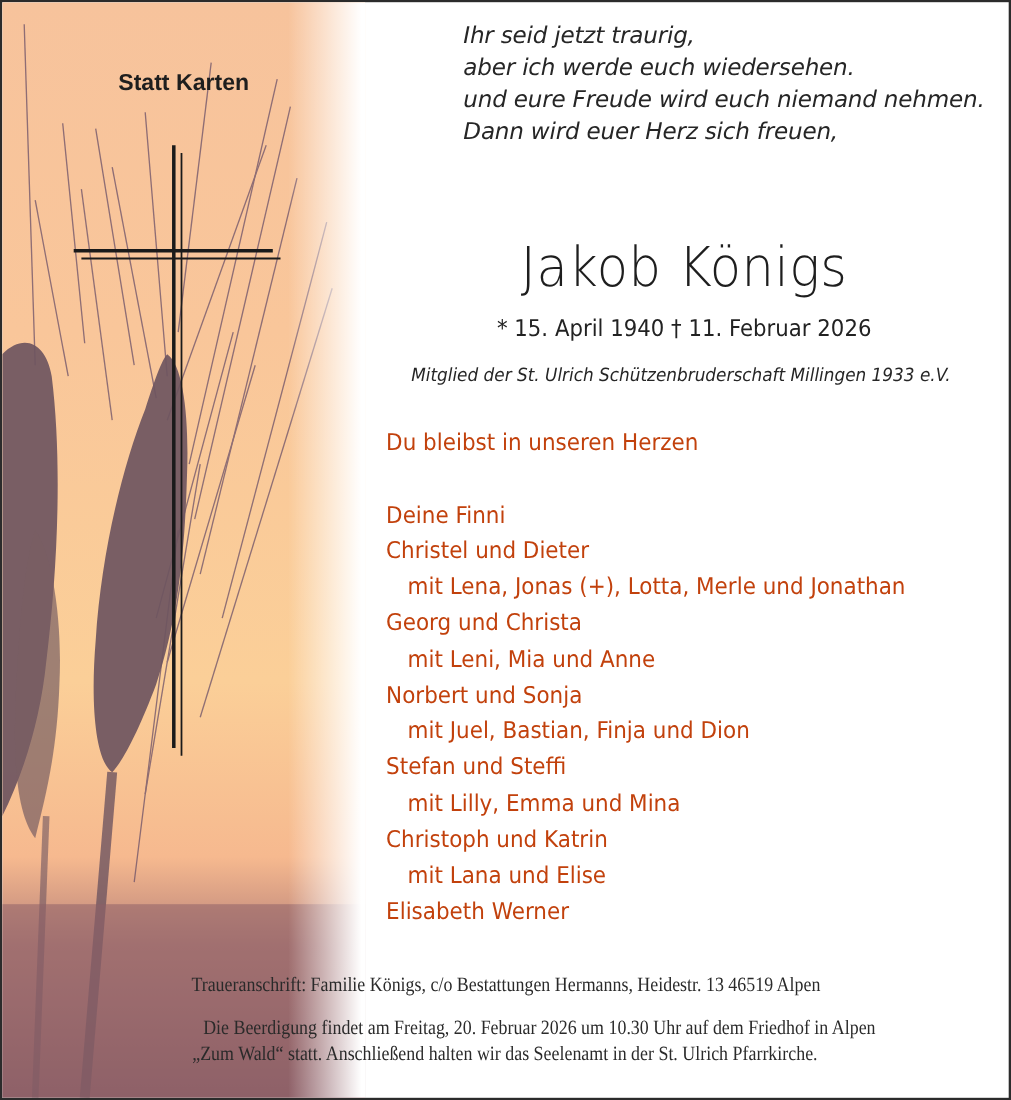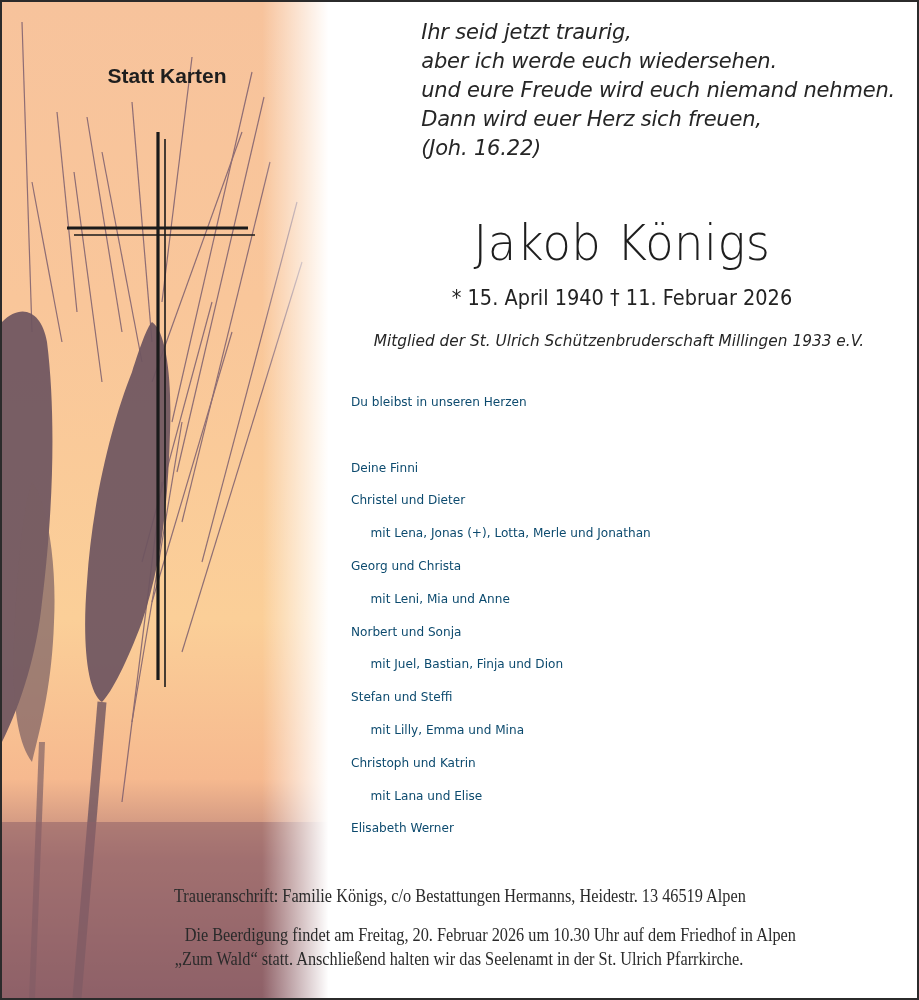--- a/index.html
+++ b/index.html
@@ -24,21 +24,21 @@
 
   .name { position: absolute; left: 330px; width: 580px; top: 212px; text-align: center;
     font-family: "DejaVu Sans", sans-serif; font-size: 50px; font-weight: 300; color: #1e1e1e; letter-spacing: 0.5px; transform: scaleX(0.93); transform-origin: center; }
 
   .dates { position: absolute; left: 330px; width: 580px; top: 284px; text-align: center;
     font-family: "DejaVu Sans", sans-serif; font-size: 21px; color: #222; transform: scaleX(0.92); }
 
   .member { position: absolute; left: 322px; width: 590px; top: 329px; text-align: center;
     font-family: "DejaVu Sans", sans-serif; font-style: italic; font-size: 16.5px; color: #262626; transform: scaleX(0.93); }
 
-  .mourners { position: absolute; left: 349px; top: 384px; font-family: "DejaVu Sans", sans-serif; font-size: 13px; color: #0c4a6e; line-height: 32.8px; }
+  .mourners { position: absolute; left: 349px; top: 384px; font-family: "DejaVu Sans", sans-serif; font-size: 21px; color: #c2410c; line-height: 32.8px; }
   .mourners .line { white-space: nowrap; transform: scaleX(0.93); transform-origin: left; }
   .mourners .indent { padding-left: 21px; }
   .mourners .gap { height: 32.8px; }
 
   .footer { position: absolute; left: 0; width: 915px; font-family: Liberation Serif, serif; font-size: 18.5px; color: #2a2a2a; text-align: center; white-space: nowrap; }
   .footer.address { top: 884px; }
   .footer.burial1 { top: 923px; padding-left: 31px; }
   .footer.burial2 { top: 947px; }
   .footer span { display: inline-block; transform: scaleX(0.88); transform-origin: center; }
 </style>
@@ -95,21 +95,20 @@
     <div class="art-fade"></div>
   </div>
 
   <div class="statt">Statt Karten</div>
 
   <div class="quote">
     <div>Ihr seid jetzt traurig,</div>
     <div>aber ich werde euch wiedersehen.</div>
     <div>und eure Freude wird euch niemand nehmen.</div>
     <div>Dann wird euer Herz sich freuen,</div>
-    <div>(Joh. 16.22)</div>
   </div>
 
   <div class="name">Jakob Königs</div>
   <div class="dates">* 15. April 1940  † 11. Februar 2026</div>
   <div class="member">Mitglied der St. Ulrich Schützenbruderschaft Millingen 1933 e.V.</div>
 
   <div class="mourners">
     <div class="line">Du bleibst in unseren Herzen</div>
     <div class="gap"></div>
     <div class="line">Deine Finni</div>

